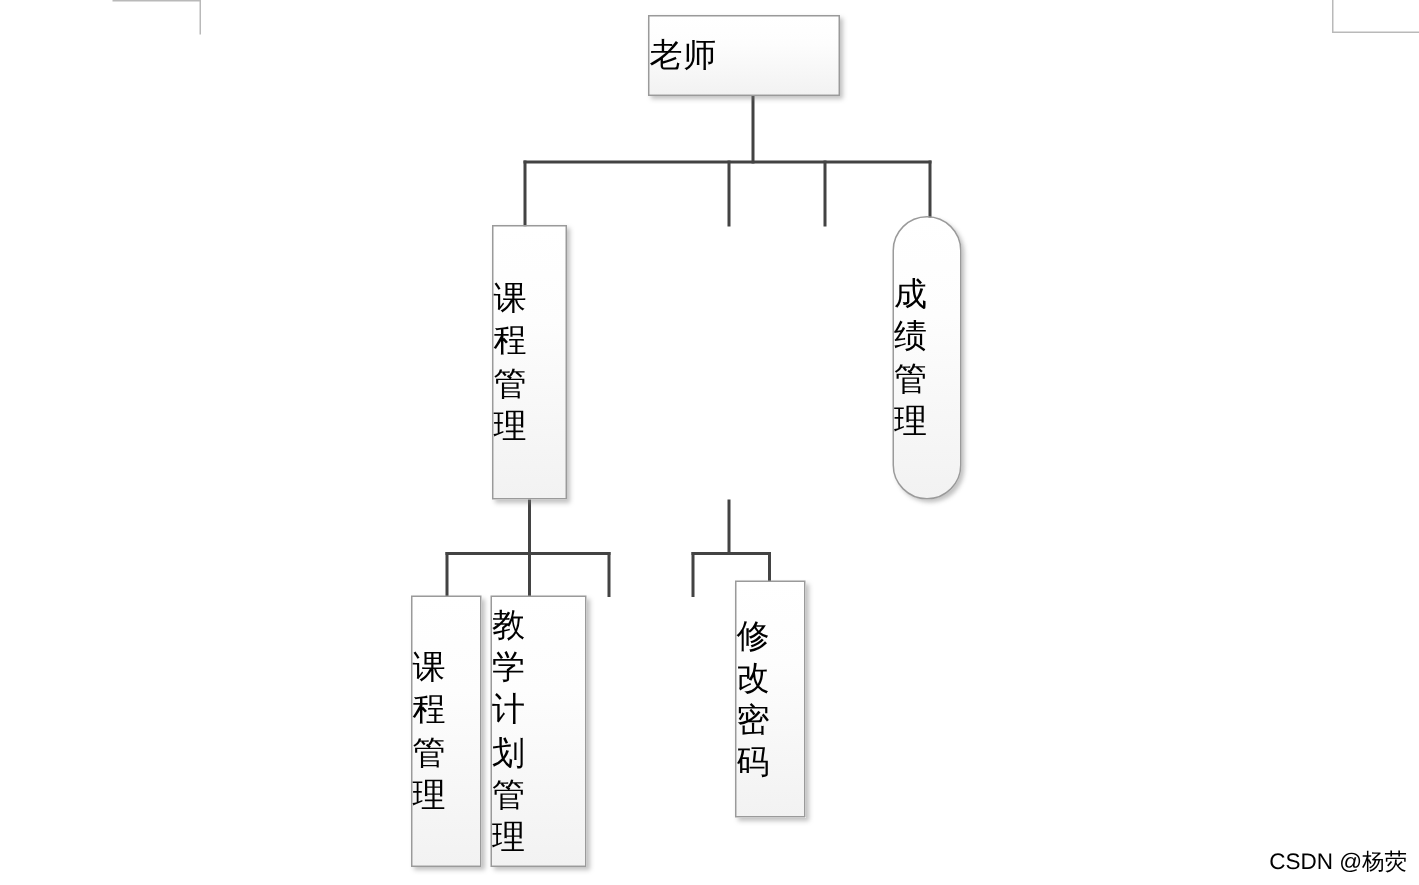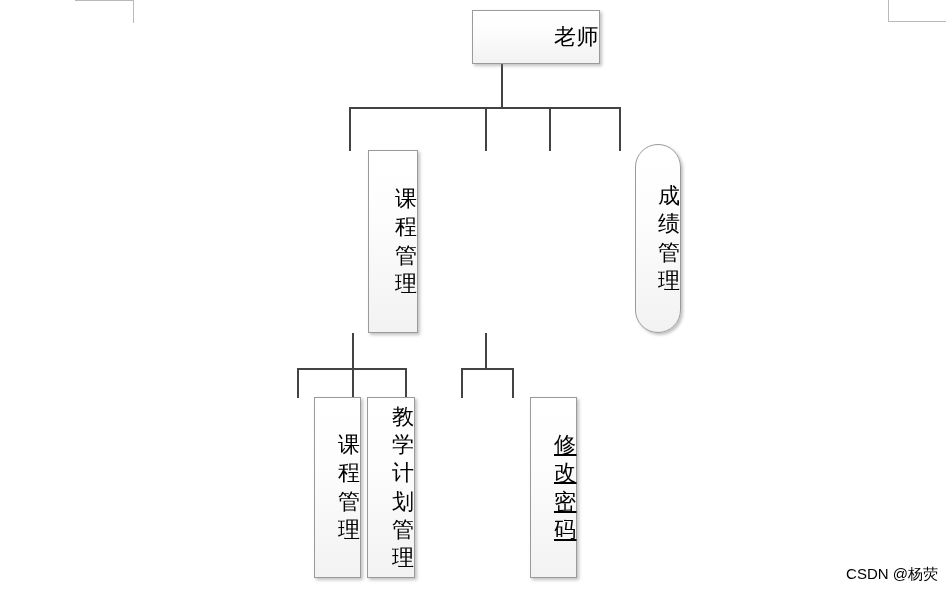--- a/index.html
+++ b/index.html
@@ -58,23 +58,22 @@
 
   
   .node {
     position: absolute;
     box-sizing: border-box;
     border: 1px solid #9a9a9a;
     background: linear-gradient(to bottom, #ffffff 0%, #fdfdfd 35%, #f2f2f2 100%);
     box-shadow: 2px 2px 3px rgba(120,120,120,0.45);
     display: flex;
     align-items: center;
-    justify-content: flex-end;
+    justify-content: flex-start;
     color: #000000;
-    margin-left: 40px;
   }
   .node .label {
     display: block;
     text-align: center;
     line-height: 1.05;
     letter-spacing: 0.5px;
   }
   
   .node.horiz .label {
     font-size: 22px;
@@ -140,25 +139,25 @@
 
 
   <div class="node vert" style="left:595px; top:144px; width:46px; height:189px;border-radius:23px;">
     <span class="label">成绩管理</span>
   </div>
 
   <div class="node vert" style="left:274px; top:397px; width:47px; height:181px;">
     <span class="label">课程管理</span>
   </div>
 
-  <div class="node vert" style="left:327px; top:397px; width:48px; height:181px;">
+  <div class="node vert" style="left:327px; top:397px; width:64px; height:181px;">
     <span class="label">教学计划管理</span>
   </div>
 
 
 
-  <div class="node vert" style="left:490px; top:397px; width:47px; height:181px;text-decoration:underline;">
+  <div class="node vert" style="left:490px; top:387px; width:47px; height:158px;">
     <span class="label">修改密码</span>
   </div>
 
   <div class="watermark">CSDN @杨荧</div>
 
 </div>
 
 </body></html>

